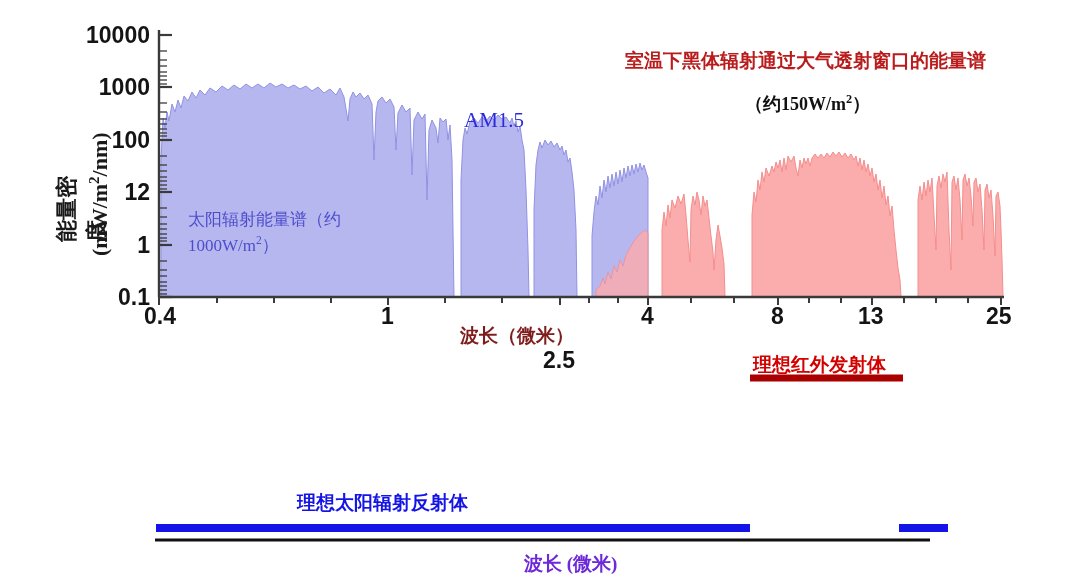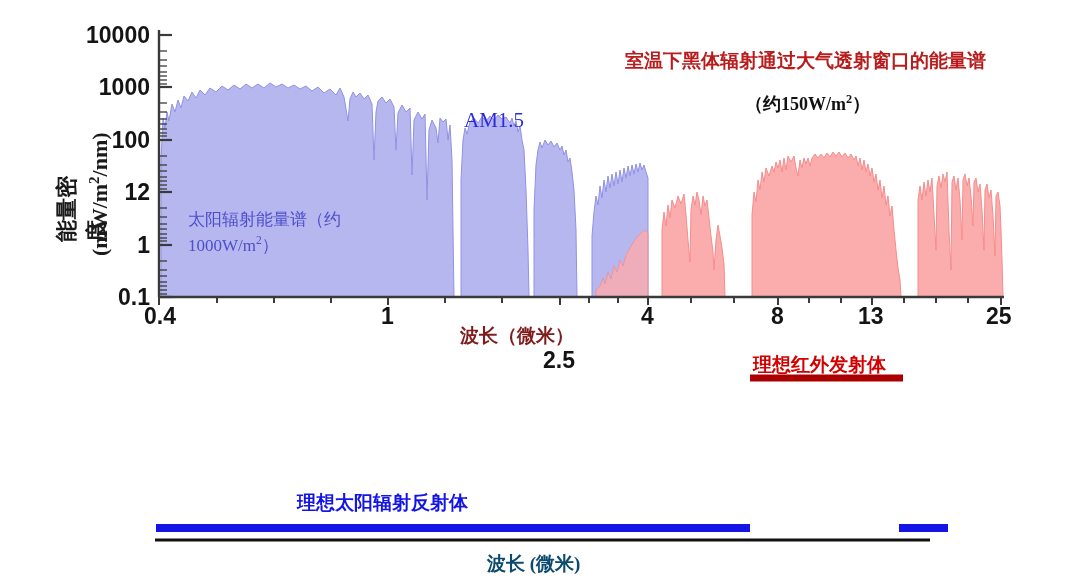--- a/index.html
+++ b/index.html
@@ -27,22 +27,22 @@
   .am15{font-size:21px;color:#2b2bdd;font-family:"Liberation Serif",serif;margin-top:46px;}
   .solar-ann{font-size:17px;color:#4d4dcc;line-height:1.45;
              font-family:"Liberation Serif",serif;white-space:normal;width:230px;}
   .xaxis-title{font-size:19px;font-weight:bold;color:#7f1d1d;
                font-family:"Liberation Serif",serif;}
 
   .lbl-ir{font-size:19px;font-weight:bold;color:#d40000;
           font-family:"Liberation Serif",serif;}
   .lbl-sol{font-size:19px;font-weight:bold;color:#1414e6;
            font-family:"Liberation Serif",serif;}
-  .xlab-bot{font-size:19px;font-weight:bold;color:#0c4a6e;
-            font-family:"Liberation Serif",serif;}
+  .xlab-bot{font-size:19px;font-weight:bold;color:#6d28d9;
+            font-family:"Liberation Serif",serif;margin-left:37px;}
   sup{font-size:.68em;}
 </style>
 </head>
 <body>
 
 <svg id="fig" viewBox="0 0 1080 581">
 
   <defs>
     <clipPath id="plotclip">
         <rect x="159" y="30" width="845" height="268"></rect>

